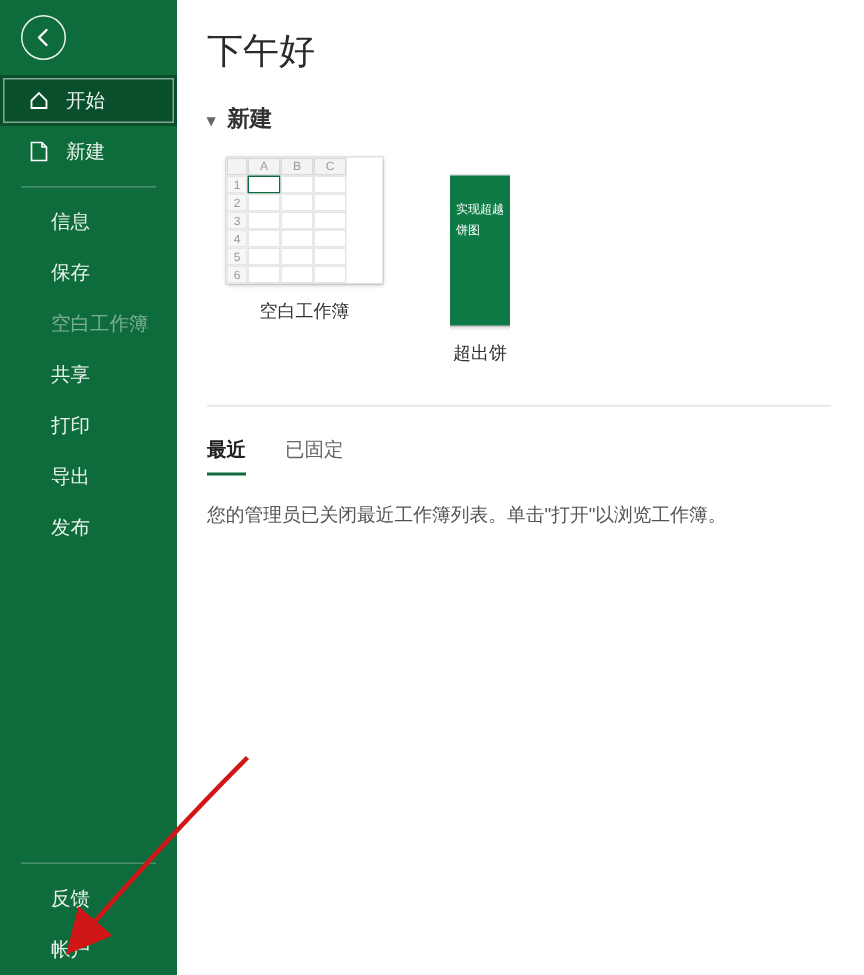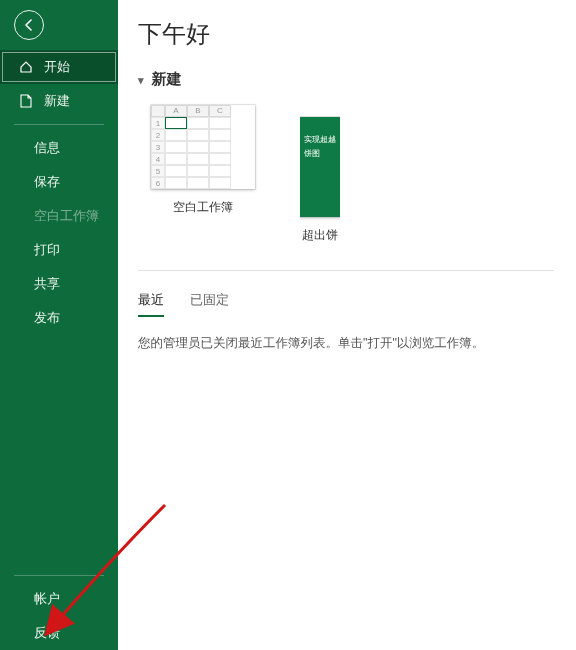--- a/index.html
+++ b/index.html
@@ -151,21 +151,21 @@
     line-height:14px;
     margin-top:12px;
   }
 
   .hr { height:1px; background:#e2e2e2; margin:0 22px 20px 0; }
 
   .tabs {
     display:flex; gap:26px; font-size:13px; color:#666; margin-bottom:18px;
   }
   .tab { padding-bottom:6px; }
-  .tab.active { color:#222; font-weight:400; border-bottom:2px solid #0e6b3c; }
+  .tab.active { color:#222; font-weight:700; border-bottom:2px solid #0e6b3c; }
 
   .body-text { font-size:12.5px; color:#545454; }
 
   
   .anno-arrow{
     position:absolute;
     left:30px; top:500px;
     pointer-events:none;
   }
 </style>
@@ -204,37 +204,40 @@
     <div class="nav-item small-indent">
         <span>信息</span>
       </div>
     <div class="nav-item small-indent">
         <span>保存</span>
       </div>
     <div class="nav-item small-indent disabled">
         <span>空白工作簿</span>
       </div>
     <div class="nav-item small-indent">
+        <span>共享</span>
+      </div>
+    <div class="nav-item small-indent">
         <span>打印</span>
       </div>
     <div class="nav-item small-indent">
-        <span>共享</span>
+        <span>导出</span>
       </div>
     <div class="nav-item small-indent">
         <span>发布</span>
       </div>
 
     <div class="nav-spacer"></div>
     <div class="nav-sep"></div>
 
     <div class="nav-item small-indent">
+        <span>反馈</span>
+      </div>
+    <div class="nav-item small-indent">
         <span>帐户</span>
-      </div>
-    <div class="nav-item small-indent">
-        <span>反馈</span>
       </div>
   </aside>
 
   <main class="main">
     <div class="greeting">下午好</div>
 
     <div class="section-head">
       <span class="chev">▾</span>
       <span>新建</span>
     </div>

